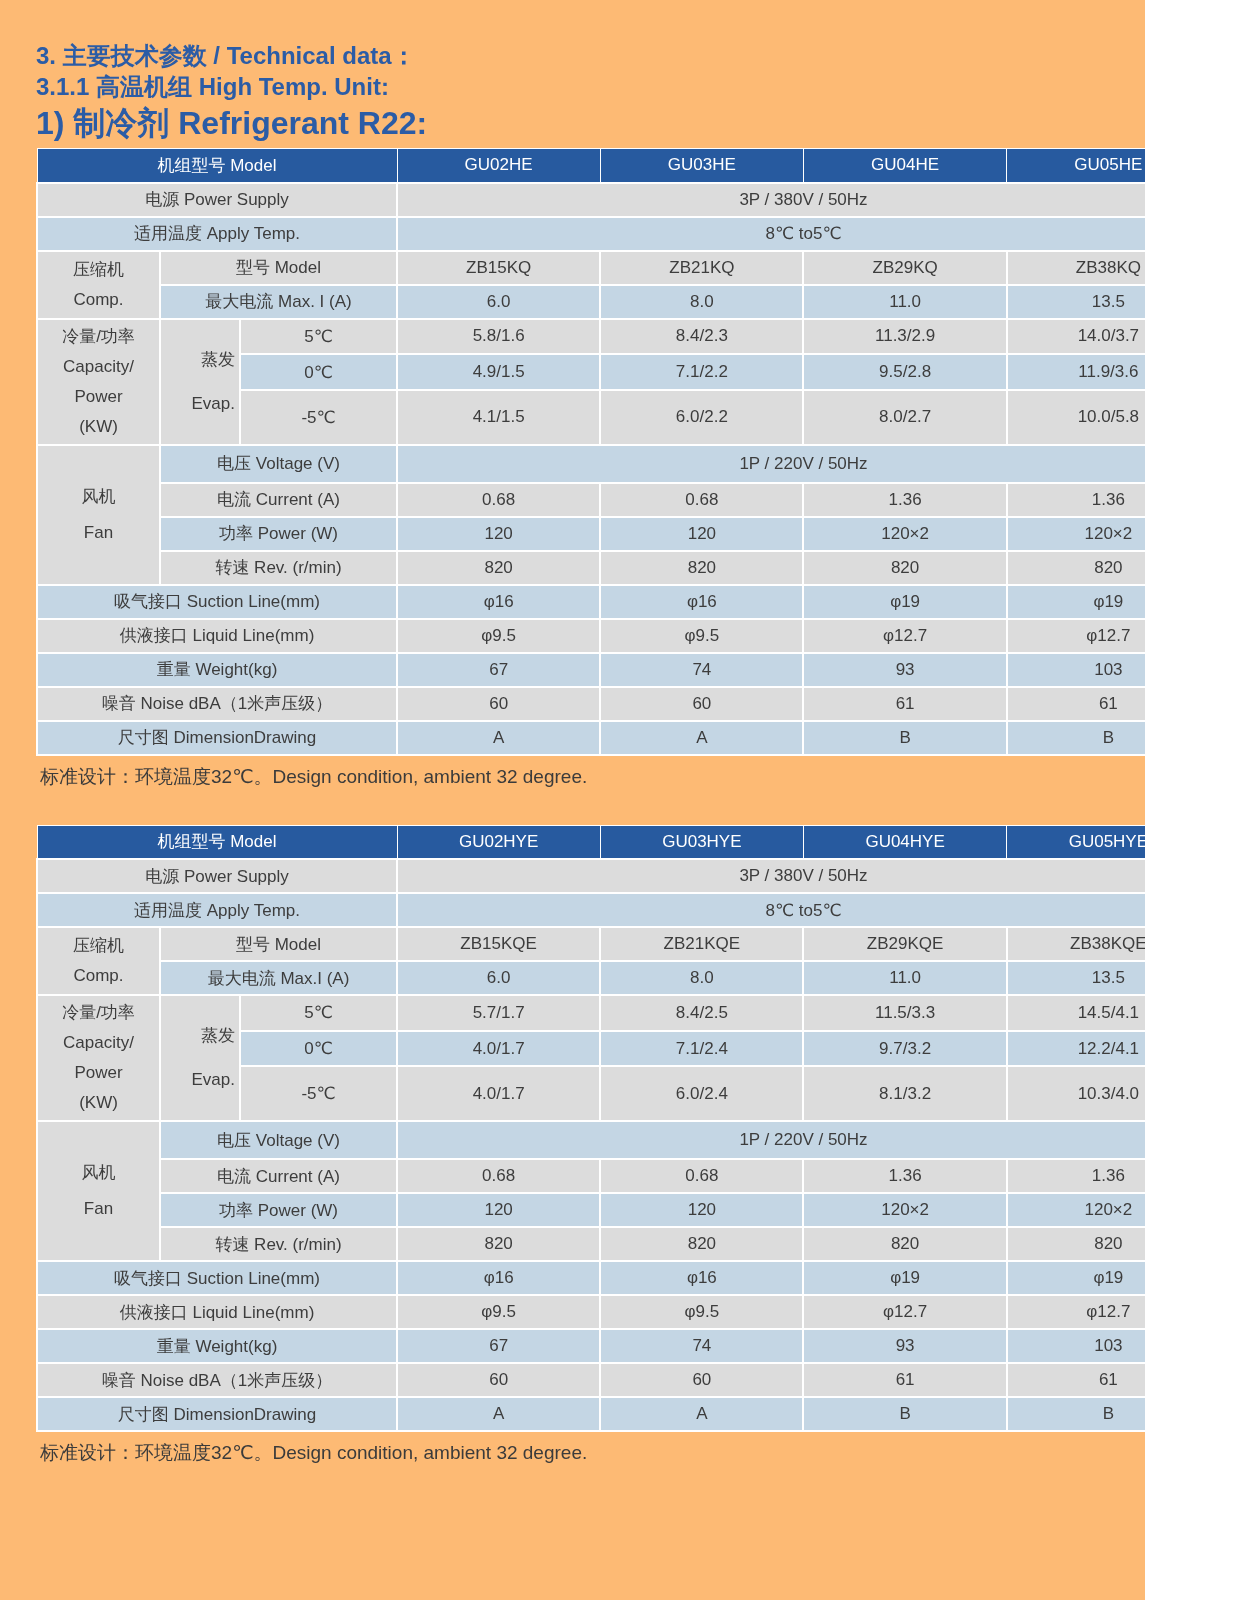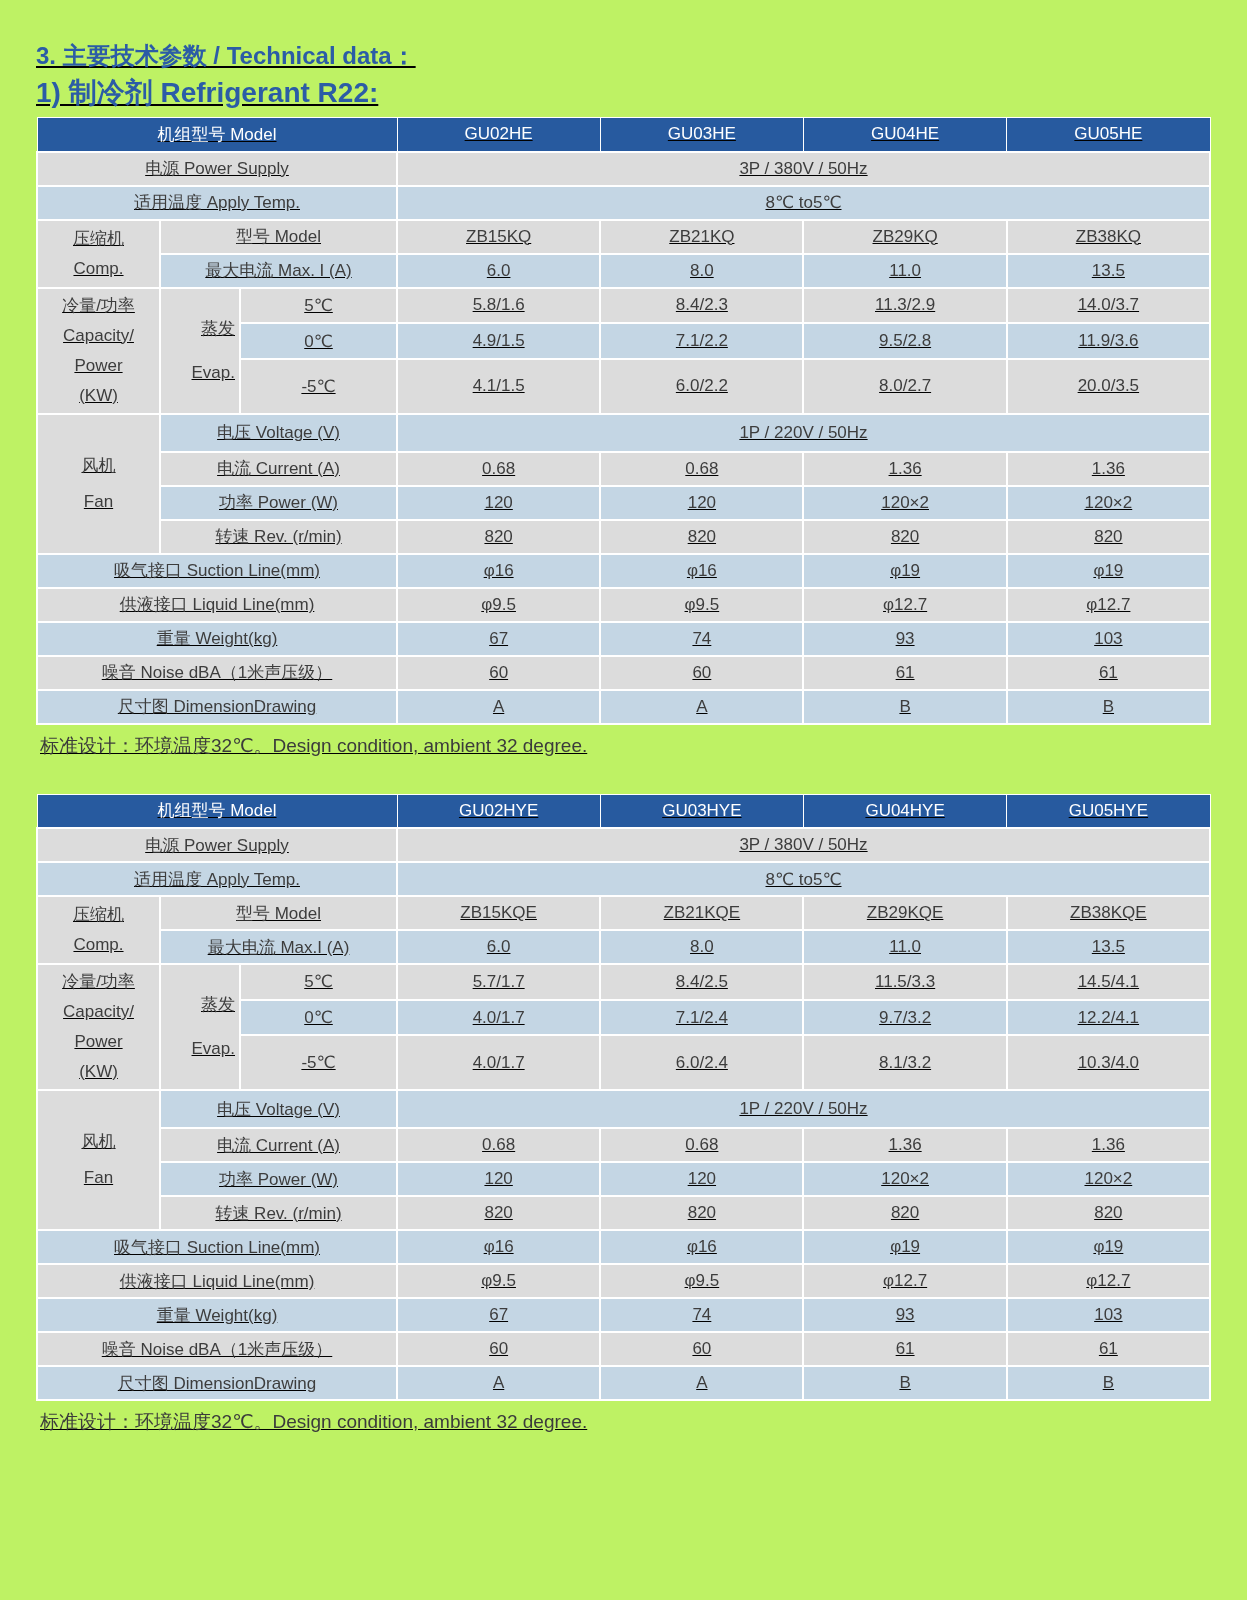--- a/index.html
+++ b/index.html
@@ -4,29 +4,29 @@
 <style>
   :root{
     --header-bg:#275a9f;
     --row-gray:#dcdcdc;
     --row-blue:#c4d6e4;
     --heading-blue:#2b5ca6;
   }
   html,body{margin:0;padding:0;background:#fff;}
   body{font-family:"Liberation Sans","DejaVu Sans",sans-serif;}
   .page{
-    width:1247px;height:1600px;box-sizing:border-box;
-    padding:40px 36px 0 36px;background:#bef264;overflow:hidden;text-decoration:underline;
+    width:1145px;height:1600px;box-sizing:border-box;
+    padding:40px 36px 0 36px;background:#fdba74;overflow:hidden;
   }
   .doc-headings h1{
     margin:0;font-size:24px;line-height:31px;font-weight:bold;
     color:var(--heading-blue);
   }
   .section-title{
-    margin:6px 0 9px 0;font-size:28px;line-height:31px;font-weight:bold;
+    margin:6px 0 9px 0;font-size:32px;line-height:31px;font-weight:bold;
     color:var(--heading-blue);
   }
   .spec-section + .spec-section{margin-top:36px;}
   table.spec-table{
     width:1175px;border-collapse:collapse;table-layout:fixed;
   }
   .spec-table td{
     border:2px solid #fff;text-align:center;vertical-align:middle;
     font-size:17px;color:#3d3d3d;padding:2px 4px;overflow:hidden;
   }
@@ -48,20 +48,21 @@
   col.c-evap{width:80px;}
   col.c-temp{width:157px;}
 </style>
 </head>
 <body>
 
 <div class="page">
 
   <header class="doc-headings">
     <h1>3. 主要技术参数 / Technical data：</h1>
+    <h1>3.1.1 高温机组 High Temp. Unit:</h1>
   </header>
 
   <div id="sections">
     <section class="spec-section">
       <h2 class="section-title">1) 制冷剂 Refrigerant R22:</h2>
 
       <table class="spec-table">
         <colgroup>
           <col class="c-group">
             <col class="c-evap">
@@ -135,21 +136,21 @@
           <td>7.1/2.2</td>
           <td>9.5/2.8</td>
           <td>11.9/3.6</td>
         </tr>
 
         <tr class="r-gray r-tall">
           <td>-5℃</td>
           <td>4.1/1.5</td>
           <td>6.0/2.2</td>
           <td>8.0/2.7</td>
-          <td>20.0/3.5</td>
+          <td>10.0/5.8</td>
         </tr>
 
         <tr class="r-blue r-volt">
           <td rowspan="4" class="group fan g-gray">
             <div>风机</div>
             <div>Fan</div>
           </td>
           <td colspan="2">电压 Voltage (V)</td>
           <td colspan="4">1P / 220V / 50Hz</td>
         </tr>

